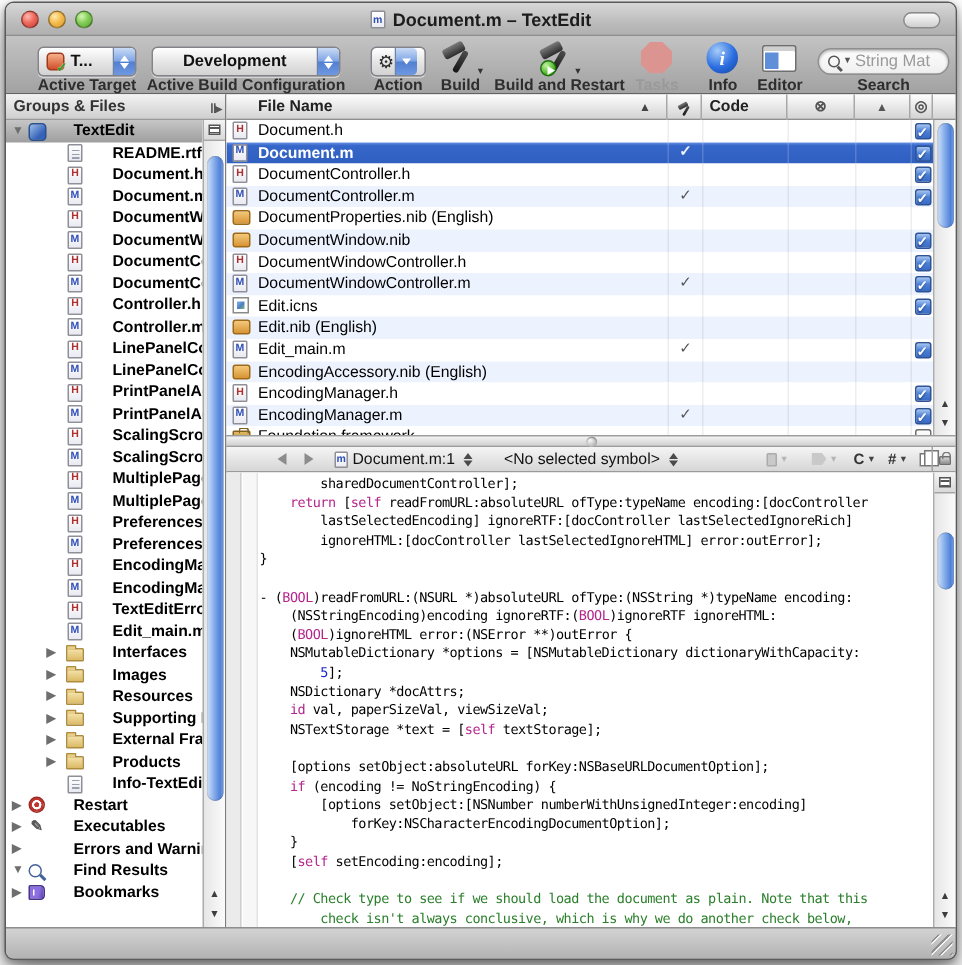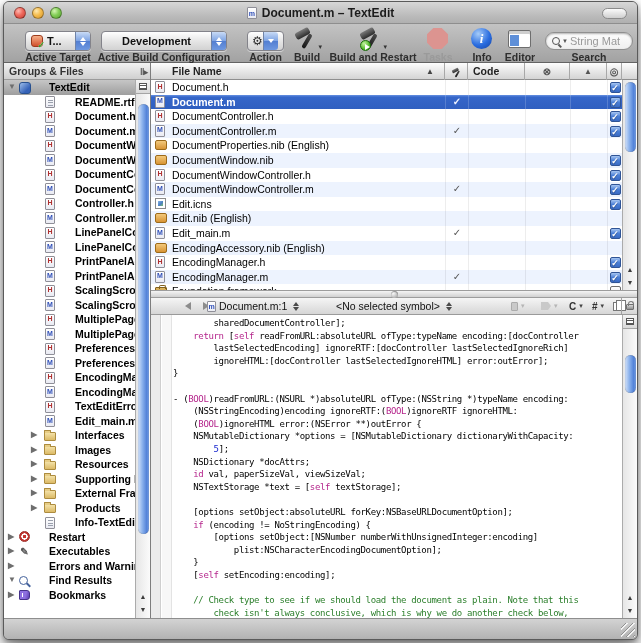--- a/index.html
+++ b/index.html
@@ -737,21 +737,21 @@
           <span class="dimple"></span>
         </div>
 
       <div id="navbar">
         <div class="nb" style="left:34px;">
             <span class="tri-l"></span>
           </div>
         <div class="nb" style="left:52px;">
             <span class="tri-r"></span>
           </div>
-        <div class="nb" style="left:56px;align-items:center;">
+        <div class="nb" style="left:72px;align-items:center;">
           <span class="doc" style="width:9px;height:11px;">
               <span class="ltr blue">m</span>
             </span>
           <span>Document.m:1</span>
           <span class="mstep">
               <i class="u"></i>
               <i class="d"></i>
             </span>
         </div>
         <div class="nb" style="left:185px;">
@@ -800,21 +800,21 @@
             <div class="cl"><span class="c-p">    (</span><span class="c-k">BOOL</span><span class="c-p">)ignoreHTML error:(NSError **)outError {</span></div>
             <div class="cl"><span class="c-p">    NSMutableDictionary *options = [NSMutableDictionary dictionaryWithCapacity:</span></div>
             <div class="cl"><span class="c-p">        </span><span class="c-n">5</span><span class="c-p">];</span></div>
             <div class="cl"><span class="c-p">    NSDictionary *docAttrs;</span></div>
             <div class="cl"><span class="c-p">    </span><span class="c-k">id</span><span class="c-p"> val, paperSizeVal, viewSizeVal;</span></div>
             <div class="cl"><span class="c-p">    NSTextStorage *text = [</span><span class="c-k">self</span><span class="c-p"> textStorage];</span></div>
             <div class="cl">&nbsp;</div>
             <div class="cl"><span class="c-p">    [options setObject:absoluteURL forKey:NSBaseURLDocumentOption];</span></div>
             <div class="cl"><span class="c-p">    </span><span class="c-k">if</span><span class="c-p"> (encoding != NoStringEncoding) {</span></div>
             <div class="cl"><span class="c-p">        [options setObject:[NSNumber numberWithUnsignedInteger:encoding]</span></div>
-            <div class="cl"><span class="c-p">            plist:NSCharacterEncodingDocumentOption];</span></div>
+            <div class="cl"><span class="c-p">            forKey:NSCharacterEncodingDocumentOption];</span></div>
             <div class="cl"><span class="c-p">    }</span></div>
             <div class="cl"><span class="c-p">    [</span><span class="c-k">self</span><span class="c-p"> setEncoding:encoding];</span></div>
             <div class="cl">&nbsp;</div>
             <div class="cl"><span class="c-c">    // Check type to see if we should load the document as plain. Note that this</span></div>
             <div class="cl"><span class="c-c">        check isn't always conclusive, which is why we do another check below,</span></div>
           </div>
         <div class="sc-track" style="right:0;top:0;bottom:0;">
           <div class="sq-btn" style="top:0;">
               <span class="gl"></span>
             </div>

